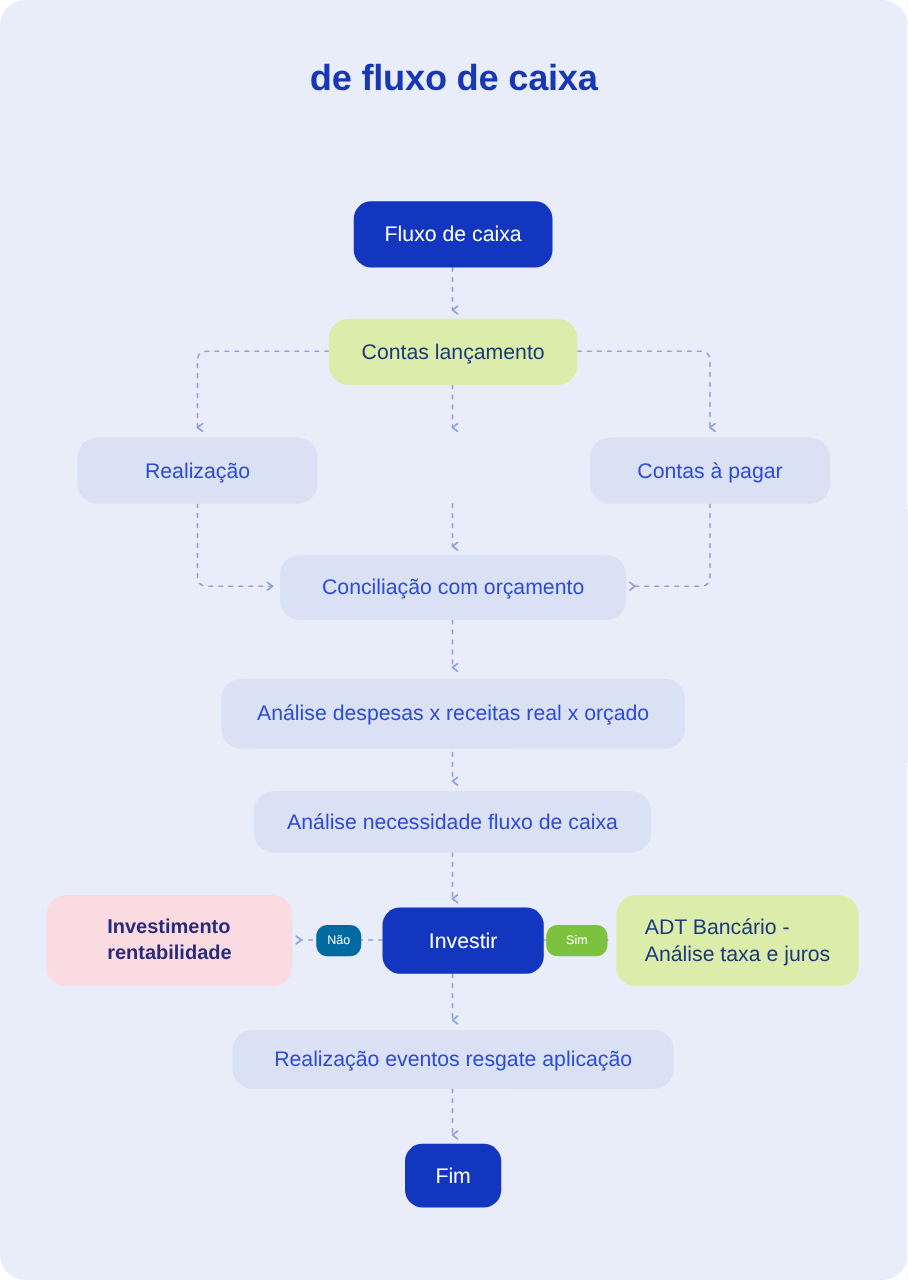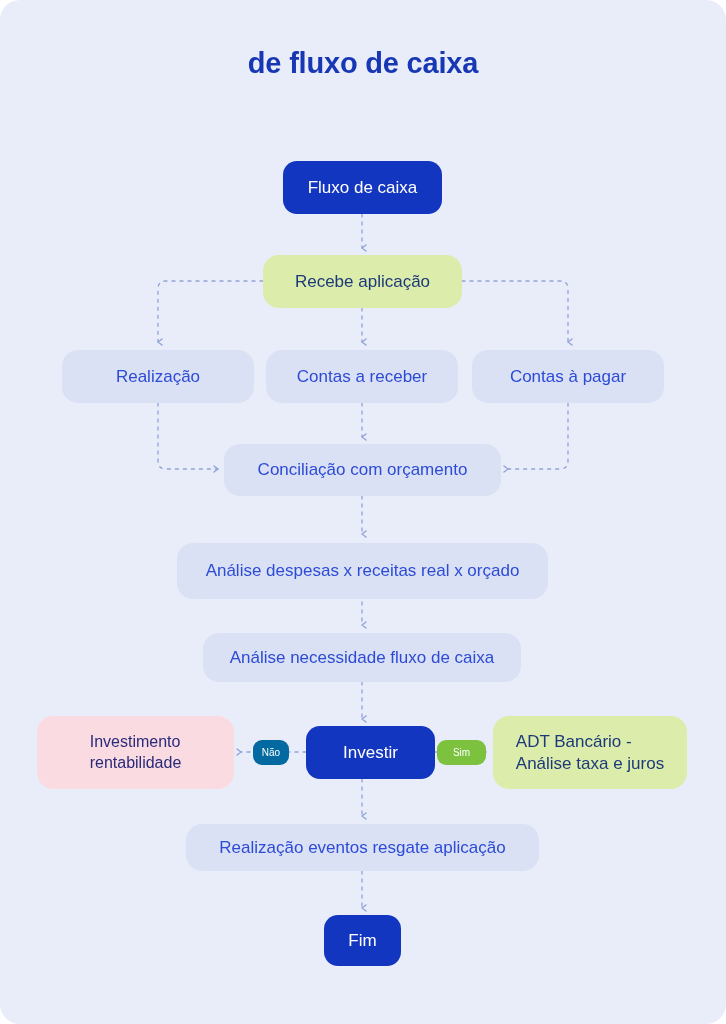--- a/index.html
+++ b/index.html
@@ -130,30 +130,27 @@
       <path d="M362,779 L362,816" marker-end="url(#arrowDown)"></path>
       <path d="M362,871 L362,908" marker-end="url(#arrowDown)"></path>
     </g>
   </svg>
 
   <div class="node node-dark" style="left:283px; top:161px; width:159px; height:53px;">
     <span>Fluxo de caixa</span>
   </div>
 
   <div class="node node-lime" style="left:263px; top:255px; width:199px; height:53px;">
-    <span>Recebe aplicação</span>
+    <span>Contas lançamento</span>
   </div>
 
   <div class="node node-lav" style="left:62px; top:350px; width:192px; height:53px;">
     <span>Realização</span>
   </div>
 
-  <div class="node node-lav" style="left:266px; top:350px; width:192px; height:53px;">
-    <span>Contas a receber</span>
-  </div>
 
   <div class="node node-lav" style="left:224px; top:444px; width:277px; height:52px;">
     <span>Conciliação com orçamento</span>
   </div>
 
   <div class="node node-lav" style="left:472px; top:350px; width:192px; height:53px;">
     <span>Contas à pagar</span>
   </div>
 
   <div class="node node-lav" style="left:177px; top:543px; width:371px; height:56px;">
@@ -161,21 +158,21 @@
   </div>
 
   <div class="node node-lav" style="left:203px; top:633px; width:318px; height:49px;">
     <span>Análise necessidade fluxo de caixa</span>
   </div>
 
   <div class="node node-dark" style="left:306px; top:726px; width:129px; height:53px;">
     <span>Investir</span>
   </div>
 
-  <div class="node node-pink" style="left:37px; top:716px; width:197px; height:73px;">
+  <div class="node node-pink" style="left:37px; top:716px; width:197px; height:73px;font-weight:bold;">
     <div>
       <div>Investimento</div>
       <div>rentabilidade</div>
     </div>
   </div>
 
   <div class="node node-lime" style="left:493px; top:716px; width:194px; height:73px;">
     <div>
       <div>ADT Bancário -</div>
       <div>Análise taxa e juros</div>

